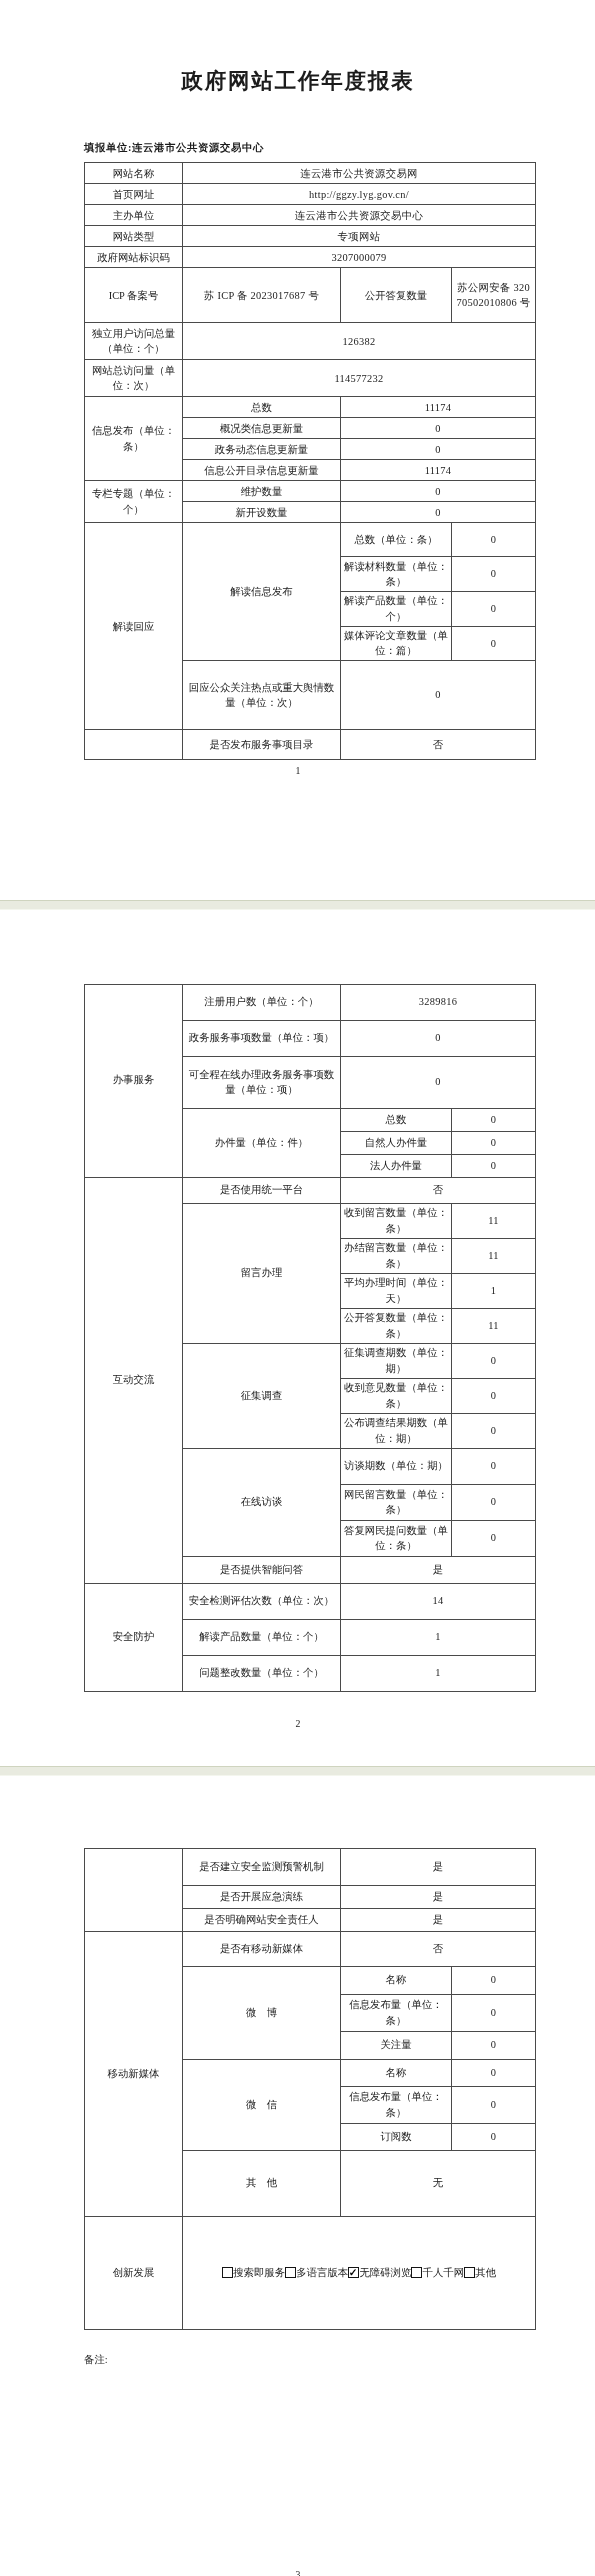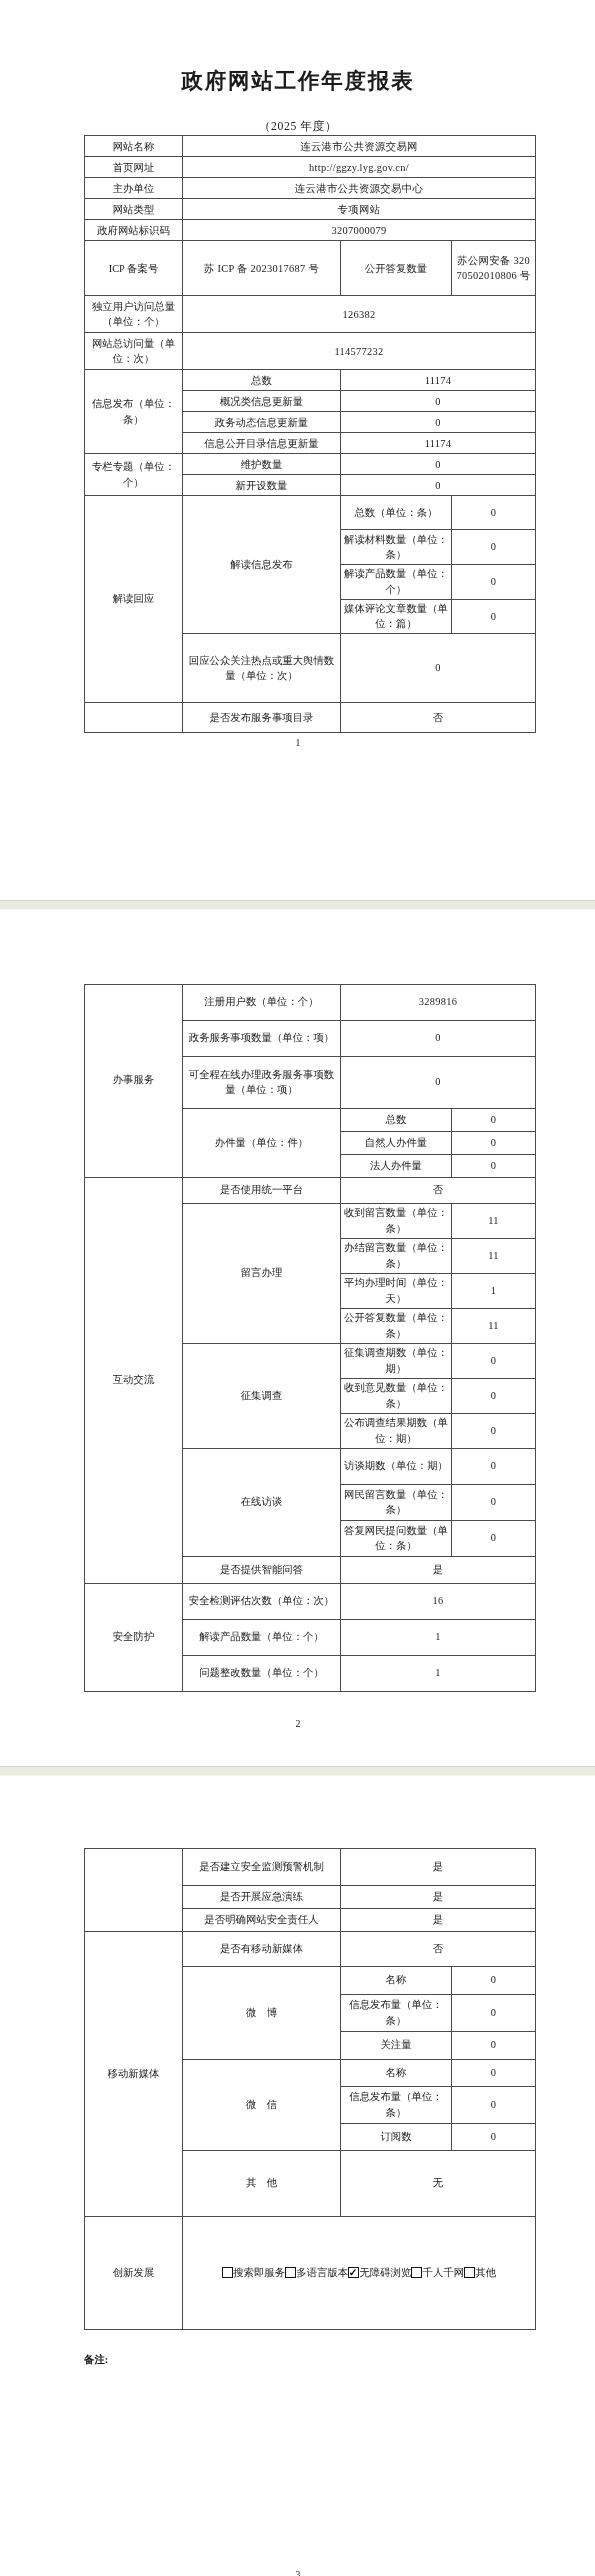--- a/index.html
+++ b/index.html
@@ -43,42 +43,42 @@
     overflow:hidden;
   }
   table.report tr.sec>td{border-top:1.2px solid #3c3c3c;}
   td.num{font-size:9.8px;letter-spacing:0.3px;}
   td.wrap{word-break:break-all;font-family:Liberation Serif, serif;}
   td.top-label{vertical-align:top;padding-top:17px;font-family:Liberation Mono, monospace;}
   .pgnum{ text-align:center;font-size:9.8px;color:#222;}
   .p1-num{margin-top:4.9px;}
   .p2-num{margin-top:26px;}
   .p3-num{margin-top:202px;}
-  .notes-line{margin:23px 0 0 84px;font-size:10.4px;font-weight:bold;}
+  .notes-line{margin:23px 0 0 84px;font-size:10.4px;font-weight:normal;}
   .tbl-wrap2{padding-top:74px;}
   .tbl-wrap3{padding-top:72px;}
   
   .opts{display:flex;justify-content:center;align-items:center;flex-wrap:nowrap;}
   .opt{display:inline-flex;align-items:center;font-size:10.4px;}
   .cb{
     display:inline-block;width:8.6px;height:8.6px;
     border:1.2px solid #141414;background:#fff;
     margin-right:0.6px;position:relative;flex:none;
   }
   .cb.checked::after{
     content:"✓";position:absolute;left:-0.6px;top:-3.7px;
     font-size:10.4px;font-weight:bold;color:#000;
   }
 </style>
 </head>
 <body>
 
 <div class="page page-1">
   <div class="doc-title">政府网站工作年度报表</div>
-  <div class="doc-subtitle">（2025 年度）</div>
+  <div class="unit-line">填报单位:连云港市公共资源交易中心</div>
 
   <table class="report">
     <colgroup>
         <col style="width:98px">
         <col style="width:158px">
         <col style="width:111px">
         <col style="width:84px">
       </colgroup>
     <tbody>
       <tr style="height:21px">
@@ -266,21 +266,21 @@
         <td class="num">0</td>
       </tr>
       <tr style="height:27px">
         <td>是否提供智能问答</td>
         <td colspan="2">是</td>
       </tr>
 
       <tr class="sec" style="height:36px">
         <td rowspan="3">安全防护</td>
         <td>安全检测评估次数（单位：次）</td>
-        <td colspan="2" class="num">16</td>
+        <td colspan="2" class="num">14</td>
       </tr>
       <tr style="height:36px">
         <td>解读产品数量（单位：个）</td>
         <td colspan="2" class="num">1</td>
       </tr>
       <tr style="height:36px">
         <td>问题整改数量（单位：个）</td>
         <td colspan="2" class="num">1</td>
       </tr>
     </tbody>

